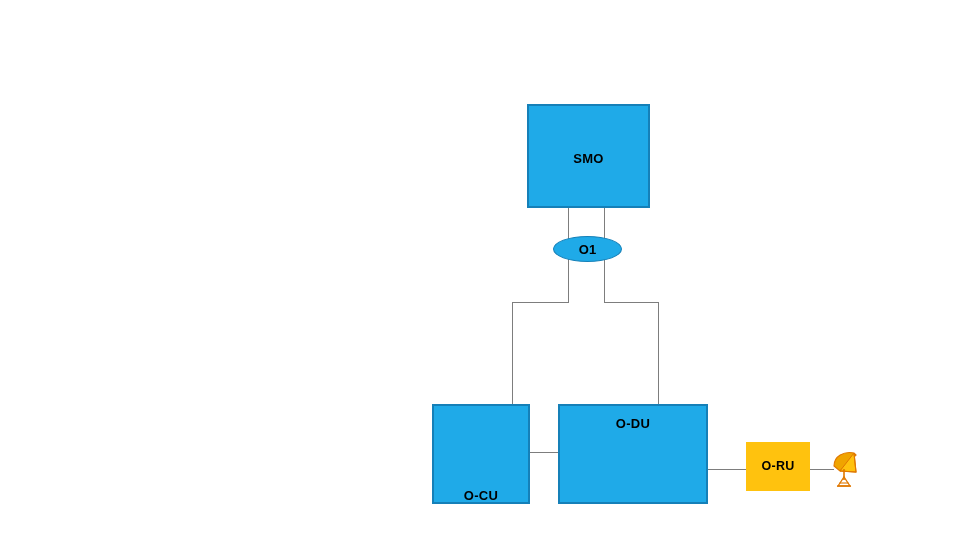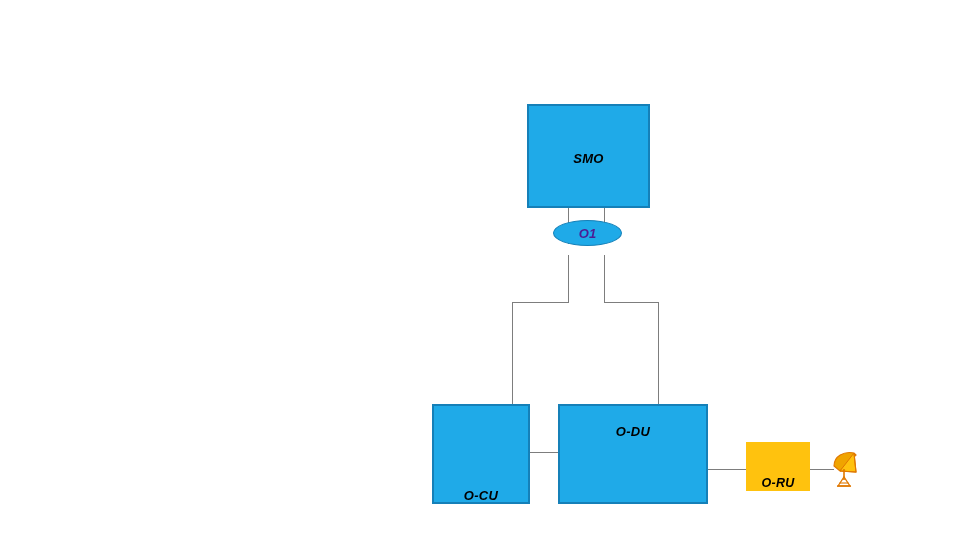--- a/index.html
+++ b/index.html
@@ -49,62 +49,61 @@
   }
 
   .node-orange {
     background: #FFC20E;
     border: 2px solid #FFC20E;
   }
 
   .node-label {
     display: block;
     line-height: 1;
-    font-style: italic;
   }
 
   
   #node-smo {
     left: 527px; top: 104px; width: 123px; height: 104px;
     font-size: 13px;
     padding-top: 46px;
   }
   #node-ocu {
     left: 432px; top: 404px; width: 98px; height: 100px;
     font-size: 13px;
     padding-top: 10px;
     align-items: flex-end;
   }
   #node-odu {
     left: 558px; top: 404px; width: 150px; height: 100px;
     font-size: 13px;
-    padding-top: 19px;
+    padding-top: 11px;
   }
   #node-oru {
     left: 746px; top: 442px; width: 64px; height: 49px;
     font-size: 12.5px;
-    align-items: flex-end;
+    align-items: center;
     padding-top: 0;
   }
 
   
   #node-o1 {
     position: absolute;
-    left: 553px; top: 220px;
+    left: 553px; top: 236px;
     width: 69px; height: 26px;
     border-radius: 50%;
     background: #1FAAE8;
     border: 1px solid #1580B8;
     box-sizing: border-box;
     display: flex;
     align-items: center;
     justify-content: center;
     font-weight: bold;
     font-size: 13px;
-    color: #4c1d95;
+    color: #000000;
     font-family: "Liberation Sans", sans-serif;
   }
 
   
   #antenna-icon {
     position: absolute;
     left: 830px; top: 450px;
     width: 34px; height: 40px;
   }
 

